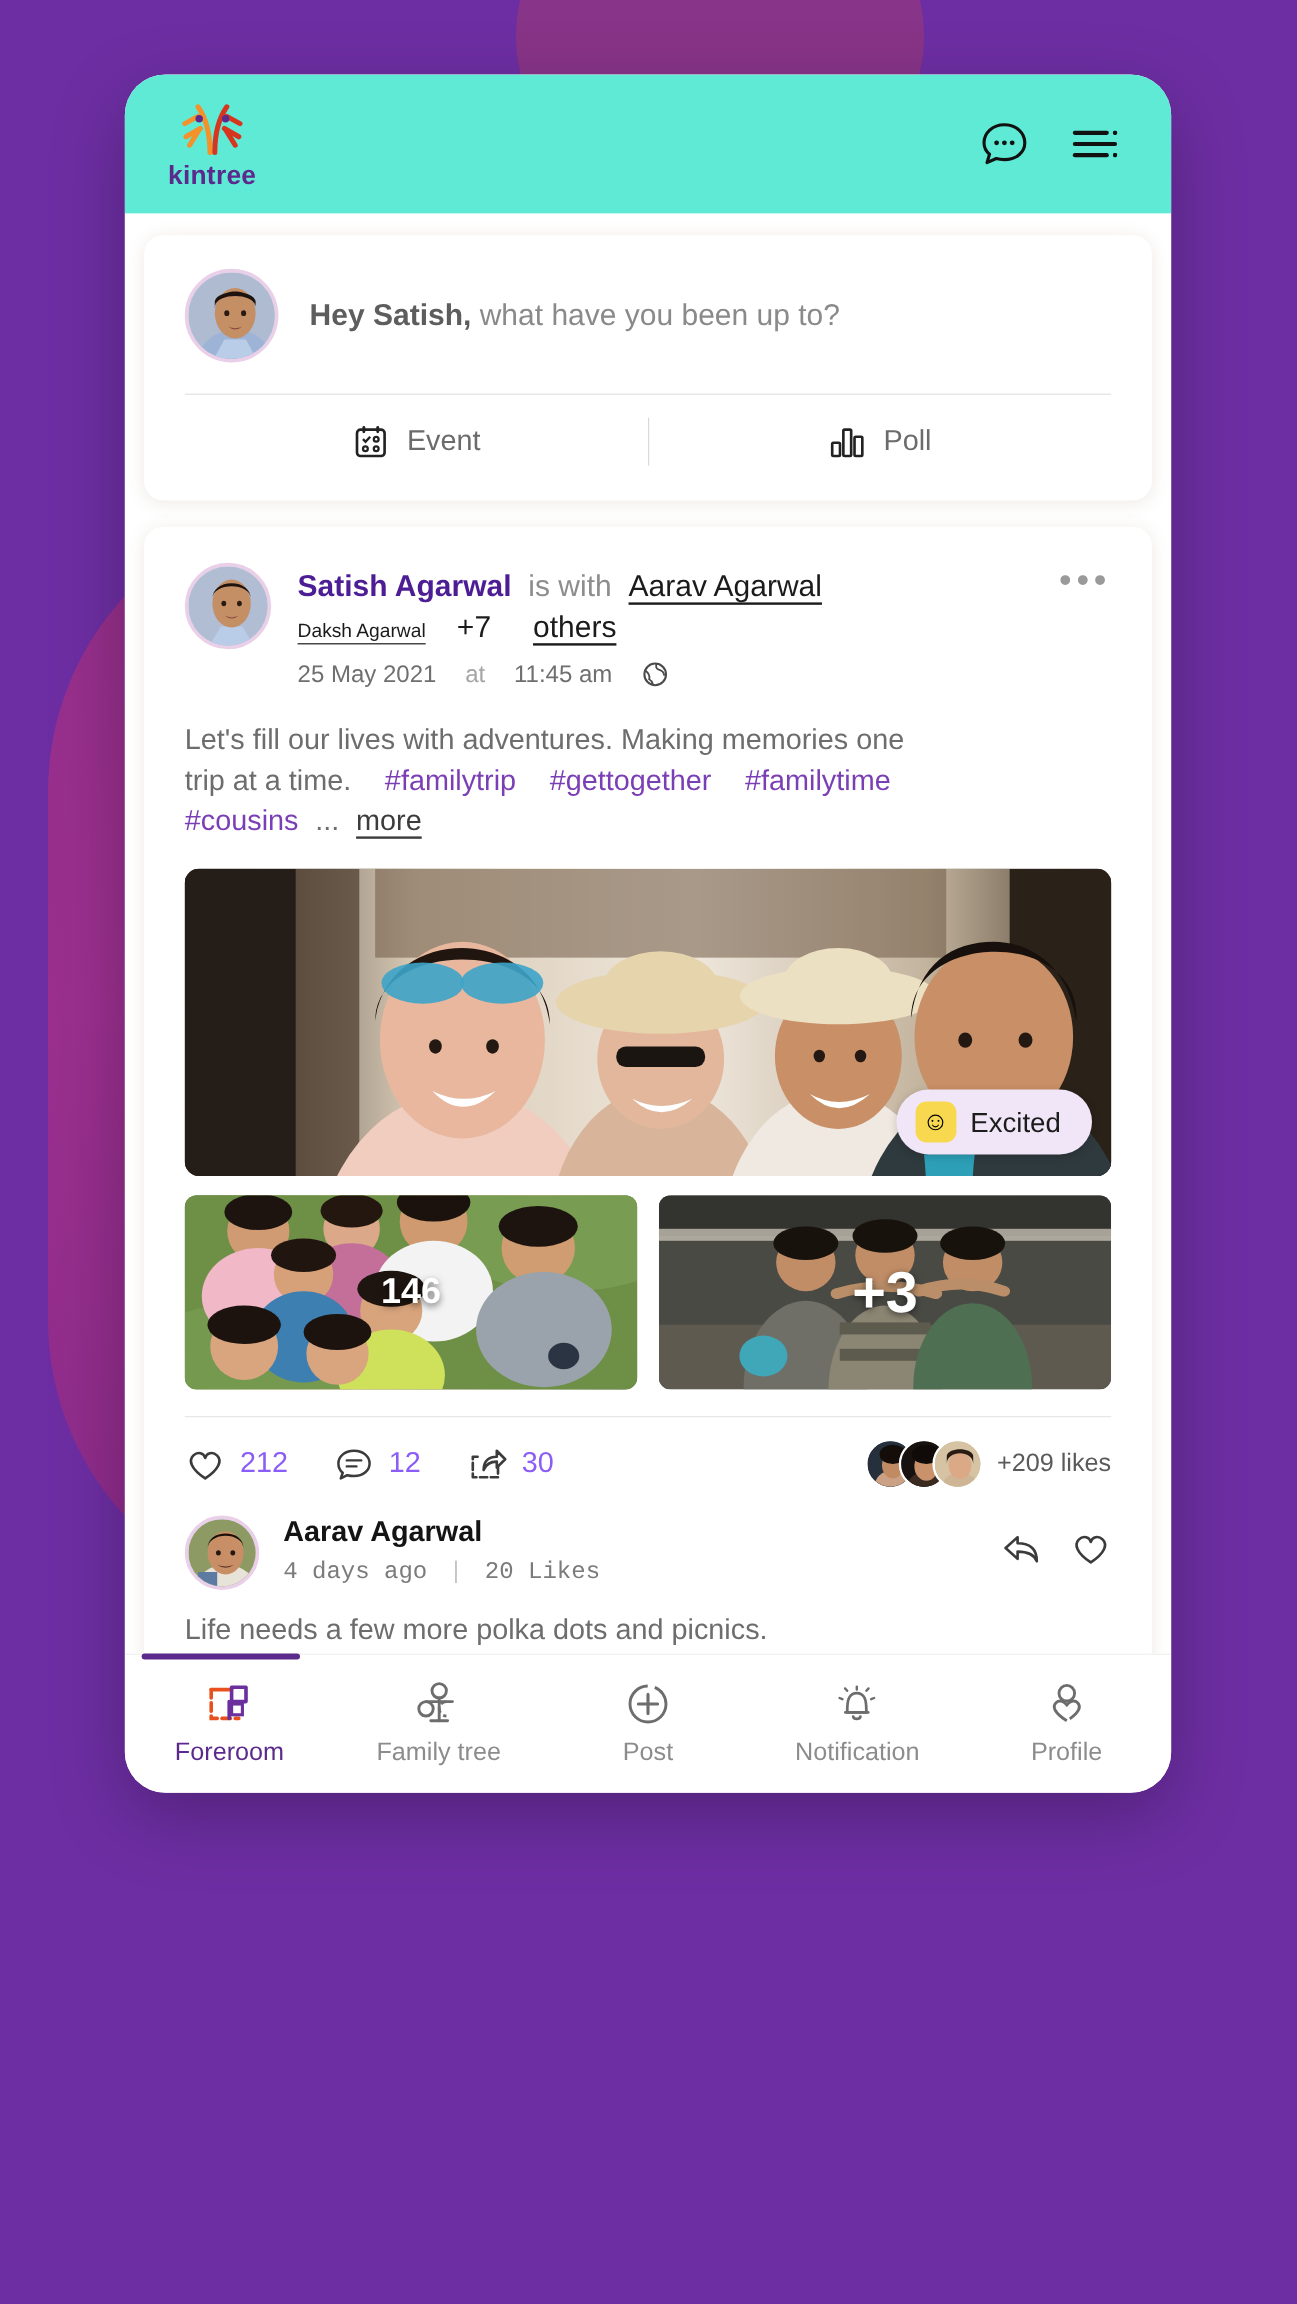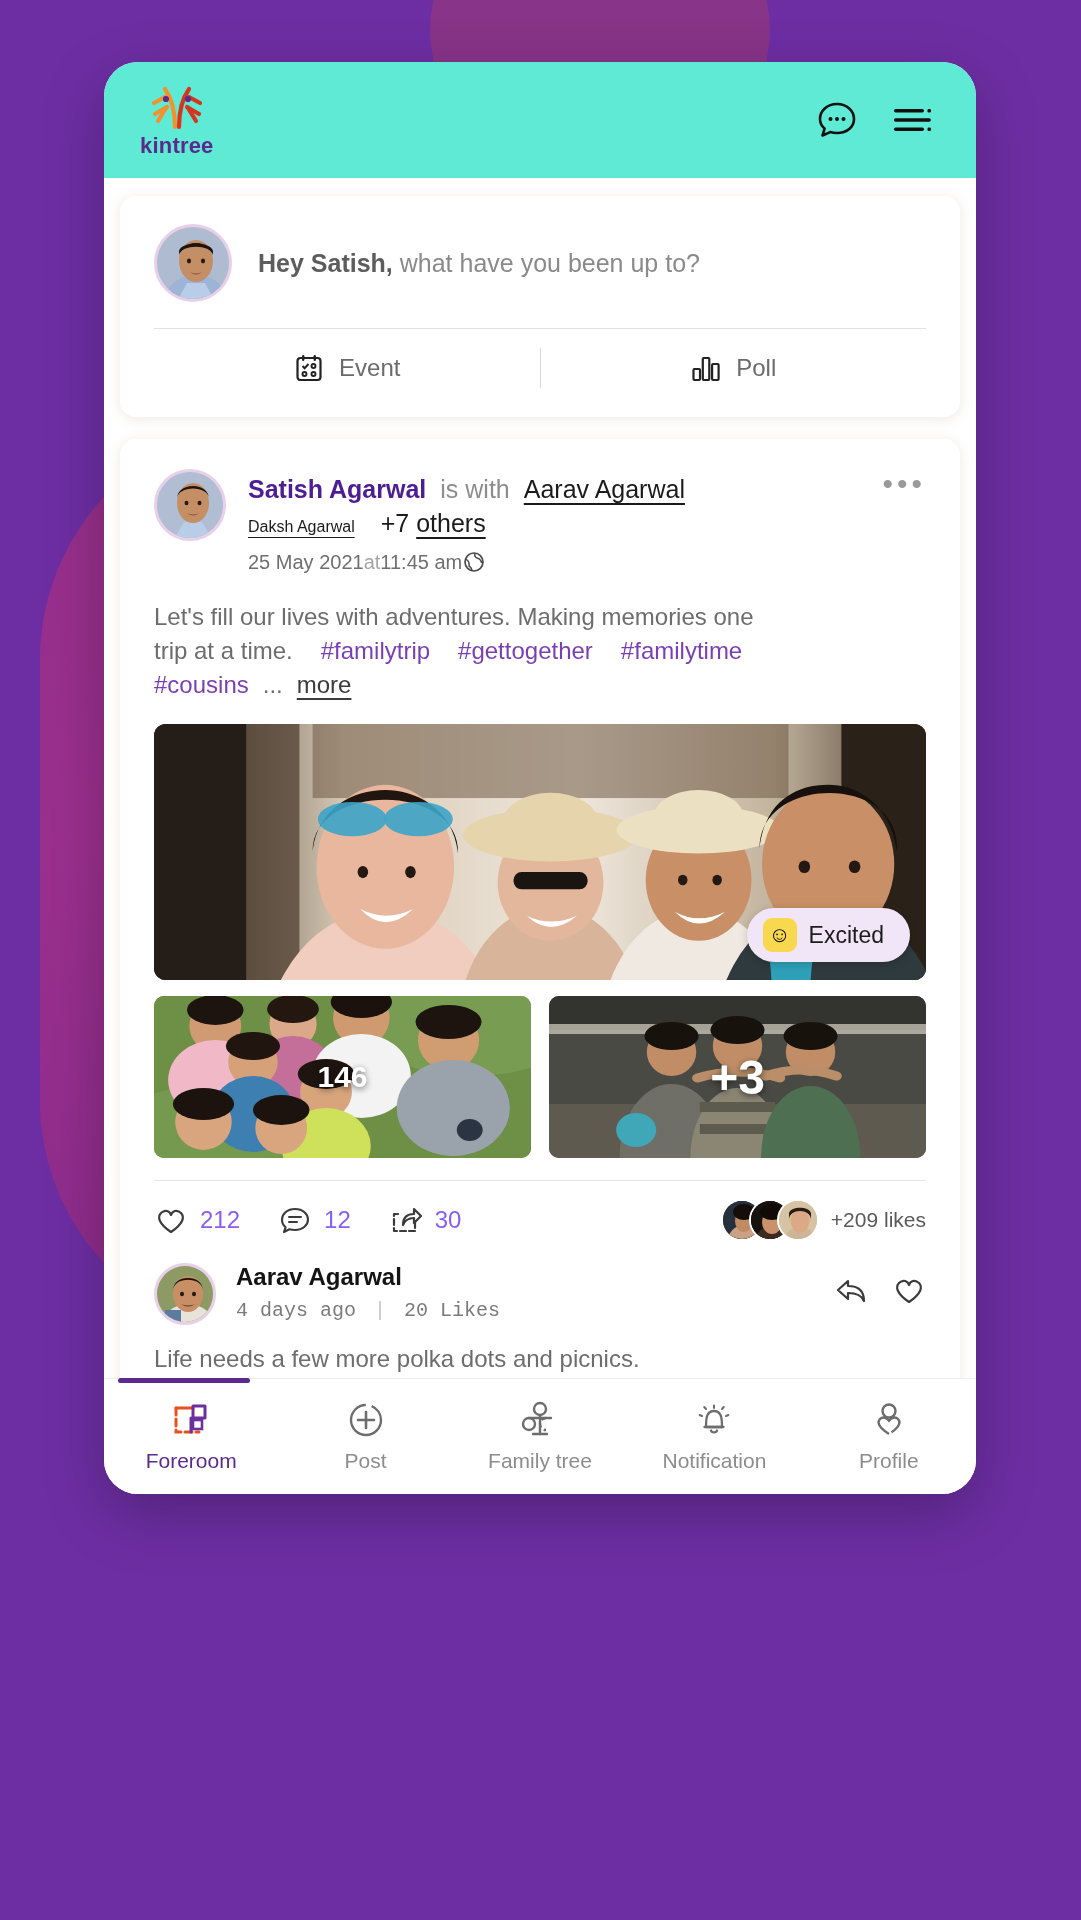--- a/index.html
+++ b/index.html
@@ -109,23 +109,23 @@
   
   .post { padding: 30px 34px 26px 34px; }
   .post-head { display: flex; align-items: flex-start; gap: 22px; position: relative; }
   .names { flex: 1 1 auto; padding-top: 4px; }
   .name-line { font-size: 25px; line-height: 1.28; }
   .n-strong { font-weight: 700; color: #4c1d95; }
   .n-light { color: #8d8d8d; }
   .n-link { color: #1b1b1b; text-decoration: underline; text-underline-offset: 5px; }
   .name-row2 { margin-top: 4px; display: flex; gap: 26px; align-items: baseline; text-align: center; }
   .plus-others { color: #1b1b1b; font-size: 25px; }
-  .plus-others u { text-underline-offset: 5px; }
+  .plus-others u { text-underline-offset: 5px; margin-left: 28px; }
   .post-meta {
-    margin-top: 12px; display: flex; align-items: center; gap: 0;
+    margin-top: 12px; display: flex; align-items: center; gap: 24px;
     font-size: 20px; color: #6f6f6f;
   }
   .post-meta .at { color: #a5a5a5; }
   .more-dots {
     position: absolute; right: 0; top: 0;
     letter-spacing: 4px; font-size: 30px; color: #9a9a9a; line-height: 1;
   }
   .post-text {
     margin-top: 26px; font-size: 24px; line-height: 1.42; color: #6d6d6d;
   }
@@ -560,40 +560,40 @@
           <path d="M5 8 L5 32 L28 32" stroke="#e8511d" stroke-width="3" stroke-linecap="round" fill="none" stroke-dasharray="7 4"></path>
           <path d="M22 6 L34 6 L34 18 L22 18 Z" fill="none" stroke="#6b2f9e" stroke-width="3" stroke-linejoin="round"></path>
           <path d="M20 18 L20 32" stroke="#6b2f9e" stroke-width="3" stroke-linecap="round"></path>
           <rect x="22" y="20" width="9" height="9" fill="none" stroke="#6b2f9e" stroke-width="2.6"></rect>
         </svg>
         <span>Foreroom</span>
       </div>
 
       <div class="tab">
         <svg width="40" height="40" viewBox="0 0 40 40">
-          <circle cx="20" cy="20" r="15" fill="none" stroke="#6d6d6d" stroke-width="2.4" stroke-dasharray="70 6"></circle>
-          <path d="M20 12 L20 28 M12 20 L28 20" stroke="#6d6d6d" stroke-width="2.6" stroke-linecap="round"></path>
-        </svg>
-        <span>Post</span>
-      </div>
-
-      <div class="tab">
-        <svg width="40" height="40" viewBox="0 0 40 40">
           <circle cx="20" cy="9" r="6" fill="none" stroke="#6d6d6d" stroke-width="2.4"></circle>
           <circle cx="9" cy="24" r="6" fill="none" stroke="#6d6d6d" stroke-width="2.4"></circle>
           <path d="M26 18 A6 6 0 1 0 26 30" fill="none" stroke="#6d6d6d" stroke-width="2.4" stroke-dasharray="5 3"></path>
           <path d="M20 15 L20 34" stroke="#6d6d6d" stroke-width="2.4" stroke-linecap="round"></path>
           <path d="M9 18 L31 18" stroke="#6d6d6d" stroke-width="2.4" stroke-linecap="round"></path>
           <path d="M13 34 L27 34" stroke="#6d6d6d" stroke-width="2.4" stroke-linecap="round"></path>
         </svg>
         <span>Family tree</span>
       </div>
 
       <div class="tab">
         <svg width="40" height="40" viewBox="0 0 40 40">
+          <circle cx="20" cy="20" r="15" fill="none" stroke="#6d6d6d" stroke-width="2.4" stroke-dasharray="70 6"></circle>
+          <path d="M20 12 L20 28 M12 20 L28 20" stroke="#6d6d6d" stroke-width="2.6" stroke-linecap="round"></path>
+        </svg>
+        <span>Post</span>
+      </div>
+
+      <div class="tab">
+        <svg width="40" height="40" viewBox="0 0 40 40">
           <path d="M12 27 C12 21, 12 18, 13.5 15 C15 12, 17 11, 20 11 C23 11, 25 12, 26.5 15 C28 18, 28 21, 28 27 Z" fill="none" stroke="#6d6d6d" stroke-width="2.3" stroke-linejoin="round"></path>
           <path d="M10.5 27 L29.5 27" stroke="#6d6d6d" stroke-width="2.3" stroke-linecap="round"></path>
           <path d="M17 30.5 C17.6 33, 22.4 33, 23 30.5" fill="none" stroke="#6d6d6d" stroke-width="2.3" stroke-linecap="round"></path>
           <path d="M20 8 L20 5.5 M12 9 L10.2 7 M28 9 L29.8 7 M8 16 L5.6 15 M32 16 L34.4 15" stroke="#6d6d6d" stroke-width="2" stroke-linecap="round"></path>
         </svg>
         <span>Notification</span>
       </div>
 
       <div class="tab">
         <svg width="40" height="40" viewBox="0 0 40 40">

